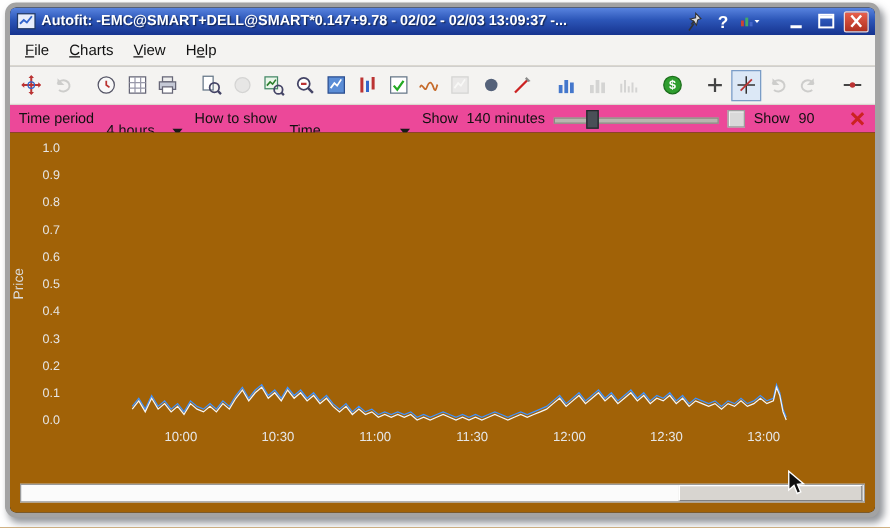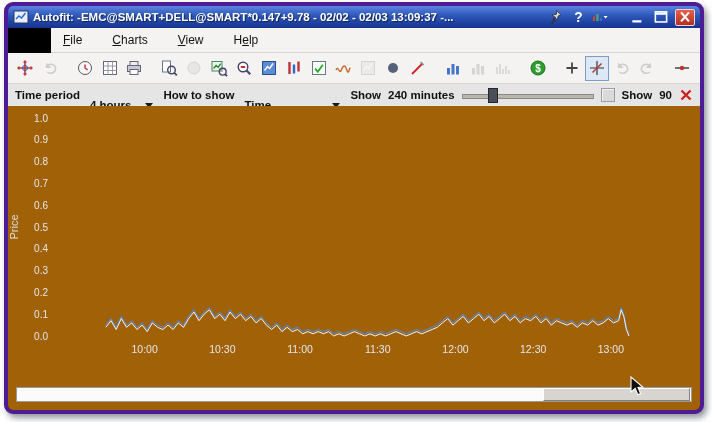--- a/index.html
+++ b/index.html
@@ -1,46 +1,46 @@
 <!DOCTYPE html>
 <html><head>
 <meta charset="utf-8">
 <style>
   html,body{margin:0;padding:0;}
   body{width:712px;height:422px;background:#ffffff;font-family:"Liberation Sans",sans-serif;position:relative;overflow:hidden;}
   .window{position:absolute;left:4px;top:2px;width:700px;height:412px;box-sizing:border-box;
-    border:4px solid #4c1d95;border-radius:9px;overflow:hidden;background:#000;
+    border:4px solid #a3a3a3;border-radius:9px;overflow:hidden;background:#000;
     box-shadow:3px 4px 6px rgba(60,65,75,.55);}
   
   .titlebar{height:22px;display:flex;align-items:center;gap:4px;padding:0 5px;
     background:linear-gradient(180deg,#5a85e0 0%,#2c56b8 45%,#16338f 100%);}
   .win-icon{width:16px;height:16px;flex:0 0 auto;}
   .title{flex:1;color:#fff;font-weight:bold;font-size:11.5px;white-space:nowrap;overflow:hidden;
     text-shadow:1px 1px 1px rgba(0,0,0,.55);}
   .tb-right{display:flex;align-items:center;gap:5px;}
   .tb-btn{width:17px;height:16px;display:inline-flex;align-items:center;justify-content:center;}
   .win-btn{width:18px;height:15px;display:inline-flex;align-items:center;justify-content:center;}
   .win-btn.close{background:linear-gradient(#e8604c,#b03020);border:1px solid #f0d6d0;border-radius:2px;}
   .btn-gap{width:10px;}
   
-  .menubar{height:24px;display:flex;align-items:center;gap:14px;padding:0 4px;background:#f4f3f1;
-    border-bottom:1px solid #dad7d0;font-size:12px;color:#111;margin-left:43px;}
+  .menubar{height:24px;display:flex;align-items:center;gap:0;padding:0 4px;background:#f4f3f1;
+    border-bottom:1px solid #dad7d0;font-size:12px;color:#111;}
   .menu-item{padding:3px 8px;}
   
   .toolbar{height:30px;display:flex;align-items:center;padding:0 5px;background:#f4f3f1;
     border-bottom:1px solid #dad7d0;}
   .tool{width:23px;height:23px;display:inline-flex;align-items:center;justify-content:center;
     border:1px solid transparent;margin-right:1px;}
   .tool svg{width:18px;height:18px;}
   .tool.dis{opacity:.42;filter:grayscale(1);}
   .tool.sel{border:1px solid #7a9cc6;background:#dce8f6;}
   .tool.gap{margin-left:10px;}
   
-  .controlbar{height:22px;display:flex;align-items:center;gap:7px;padding:0 7px;background:#e5e5e5;
-    font-size:11.5px;color:#111;font-weight:bold;}
+  .controlbar{height:22px;display:flex;align-items:center;gap:7px;padding:0 7px;background:#ec4899;
+    font-size:11.5px;color:#111;}
   .dd{display:inline-flex;align-items:center;gap:14px;padding:1px 3px;margin-top:20px;}
   .dd .arr{width:0;height:0;border:4px solid transparent;border-top:5px solid #1a1a1a;margin-top:4px;}
   .dd.wide{min-width:96px;justify-content:space-between;}
   .slider{width:132px;height:14px;position:relative;display:inline-block;}
   .slider .track{position:absolute;left:0;right:0;top:6px;height:3px;background:#b9b6af;border:1px solid #8d8a83;}
   .slider .handle{position:absolute;top:0;width:8px;height:13px;background:#4a4f57;border:1px solid #23262b;}
   .chk{width:12px;height:12px;background:#d9d9d9;border:1px solid #9d9d9d;box-shadow:inset 1px 1px 0 #f2f2f2;display:inline-block;}
   .closex{margin-left:auto;width:14px;height:14px;display:inline-flex;align-items:center;justify-content:center;}
   
   .chart-region{position:relative;height:348px;background:#a16207;}
@@ -278,21 +278,21 @@
     <span class="dd">
       <span>4 hours</span>
       <span class="arr"></span>
     </span>
     <span>How to show</span>
     <span class="dd wide">
       <span>Time</span>
       <span class="arr"></span>
     </span>
     <span>Show</span>
-    <span>240 minutes</span>
+    <span>140 minutes</span>
     <span class="slider">
       <span class="track"></span>
       <span class="handle" id="slider-handle" style="left: 20%;"></span>
     </span>
     <span class="chk"></span>
     <span>Show</span>
     <span>90</span>
     <span class="closex">
       <svg viewBox="0 0 12 12" width="12" height="12">
           <path d="M1.5 1.5l9 9M10.5 1.5l-9 9" stroke="#cc2222" stroke-width="2.4"></path>

